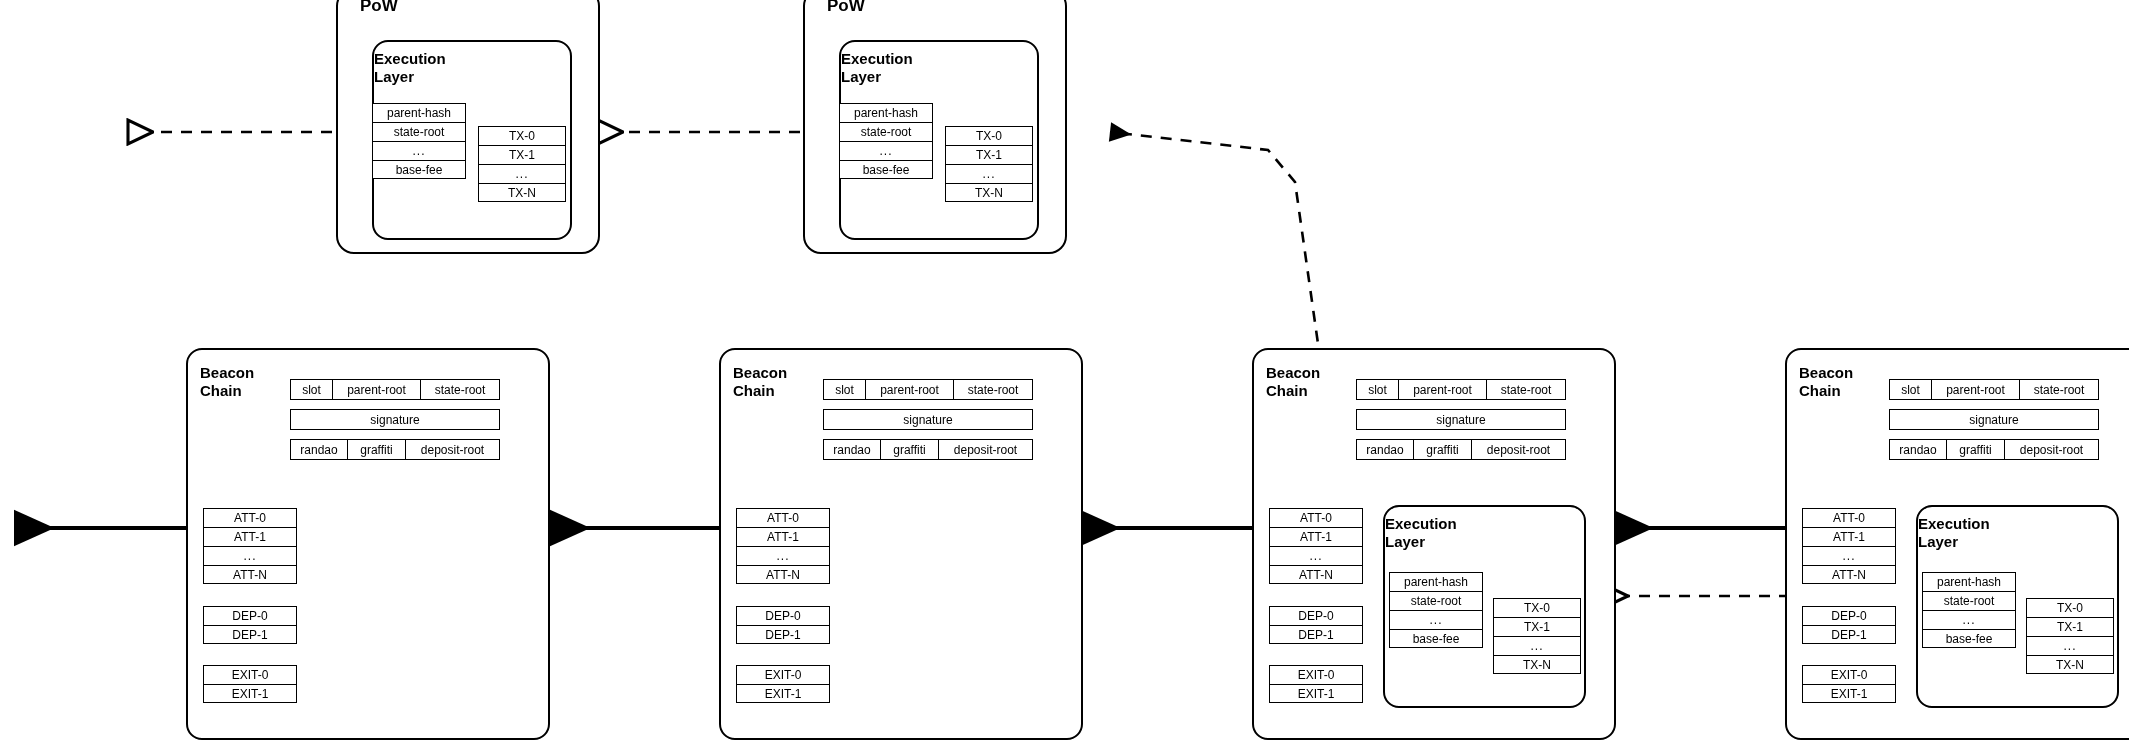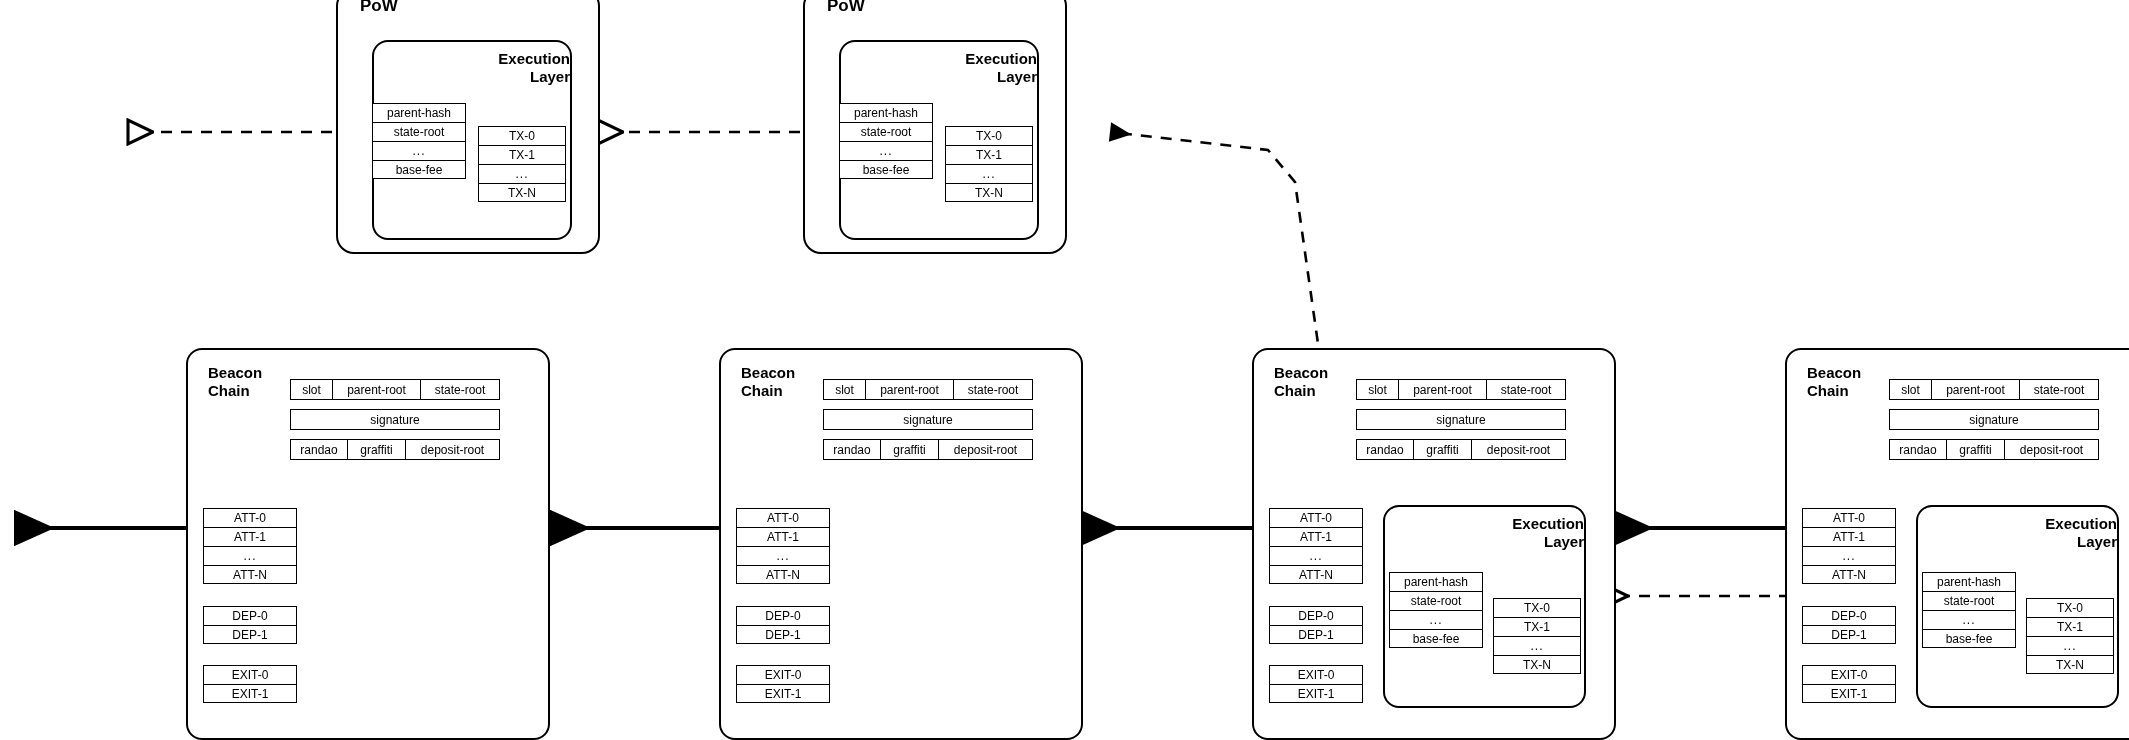--- a/index.html
+++ b/index.html
@@ -40,37 +40,37 @@
   .block.exec {
     border-radius: 16px;
   }
 
   .block-title {
     position: absolute;
     font-weight: bold;
     color: #000;
     line-height: 1.18;
     white-space: pre-line;
-    text-align: right;
+    text-align: left;
   }
   .pow-title {
     font-size: 17px;
     left: 22px;
     top: 6px;
     text-align: left;
   }
   .exec-title {
     font-size: 15px;
     width: 100%;
     left: 0;
     top: 8px;
   }
   .bc-title {
     font-size: 15px;
-    left: 20px;
+    left: 12px;
     top: 14px;
     text-align: left;
   }
 
   
   .fieldstack {
     position: absolute;
     display: flex;
     flex-direction: column;
   }

